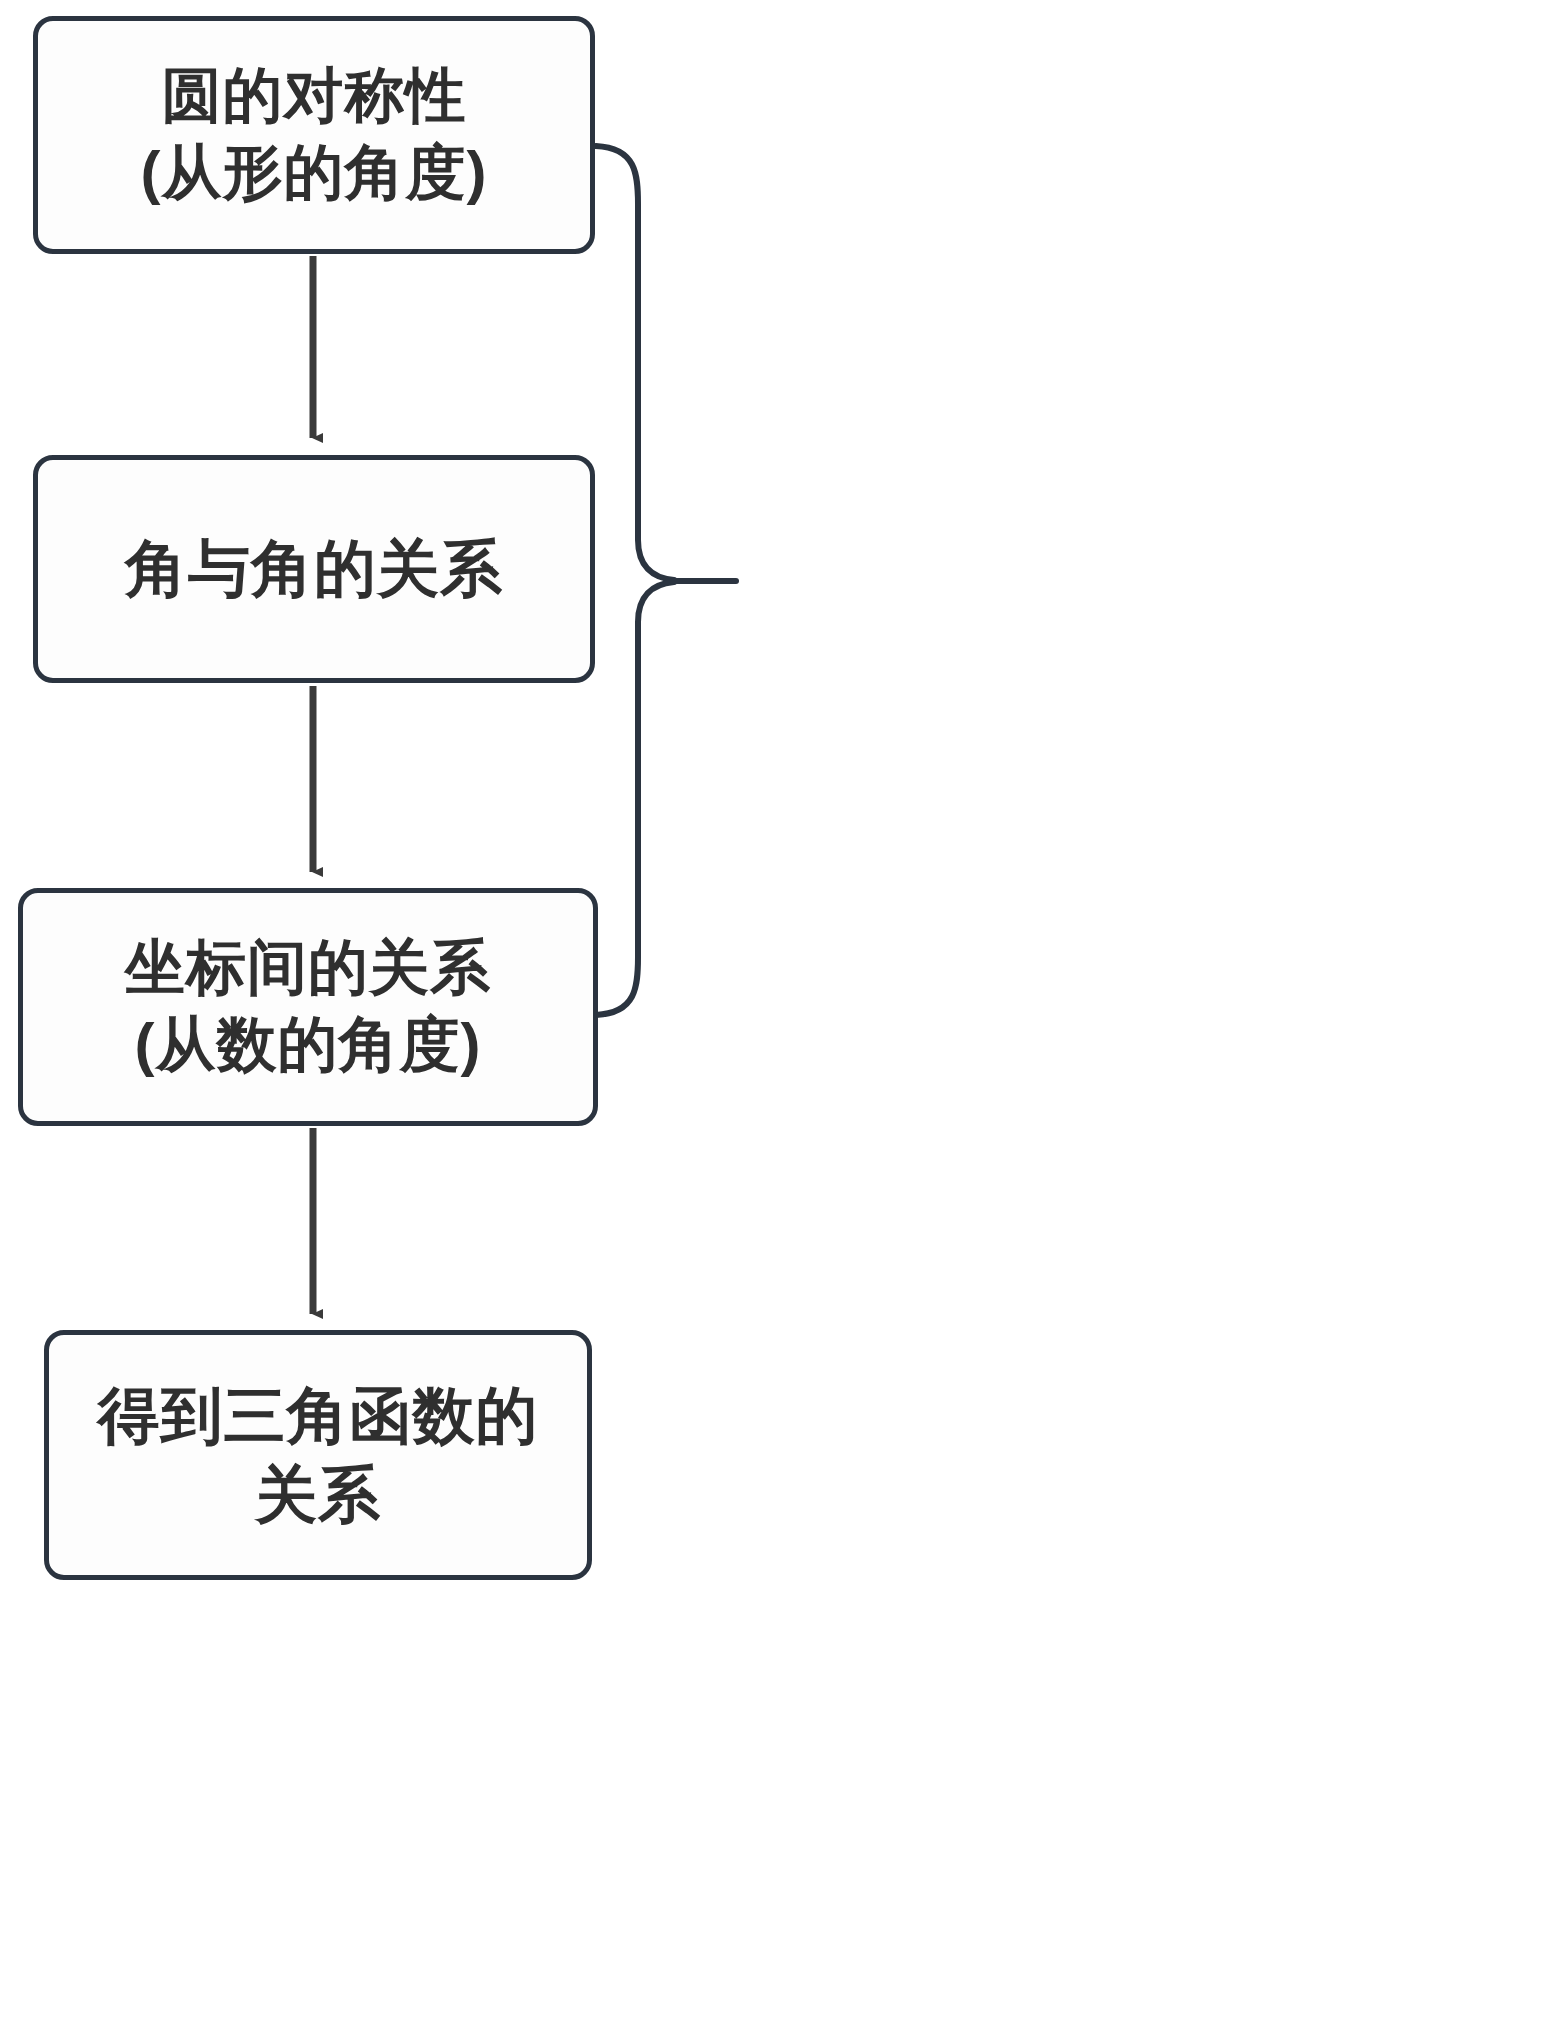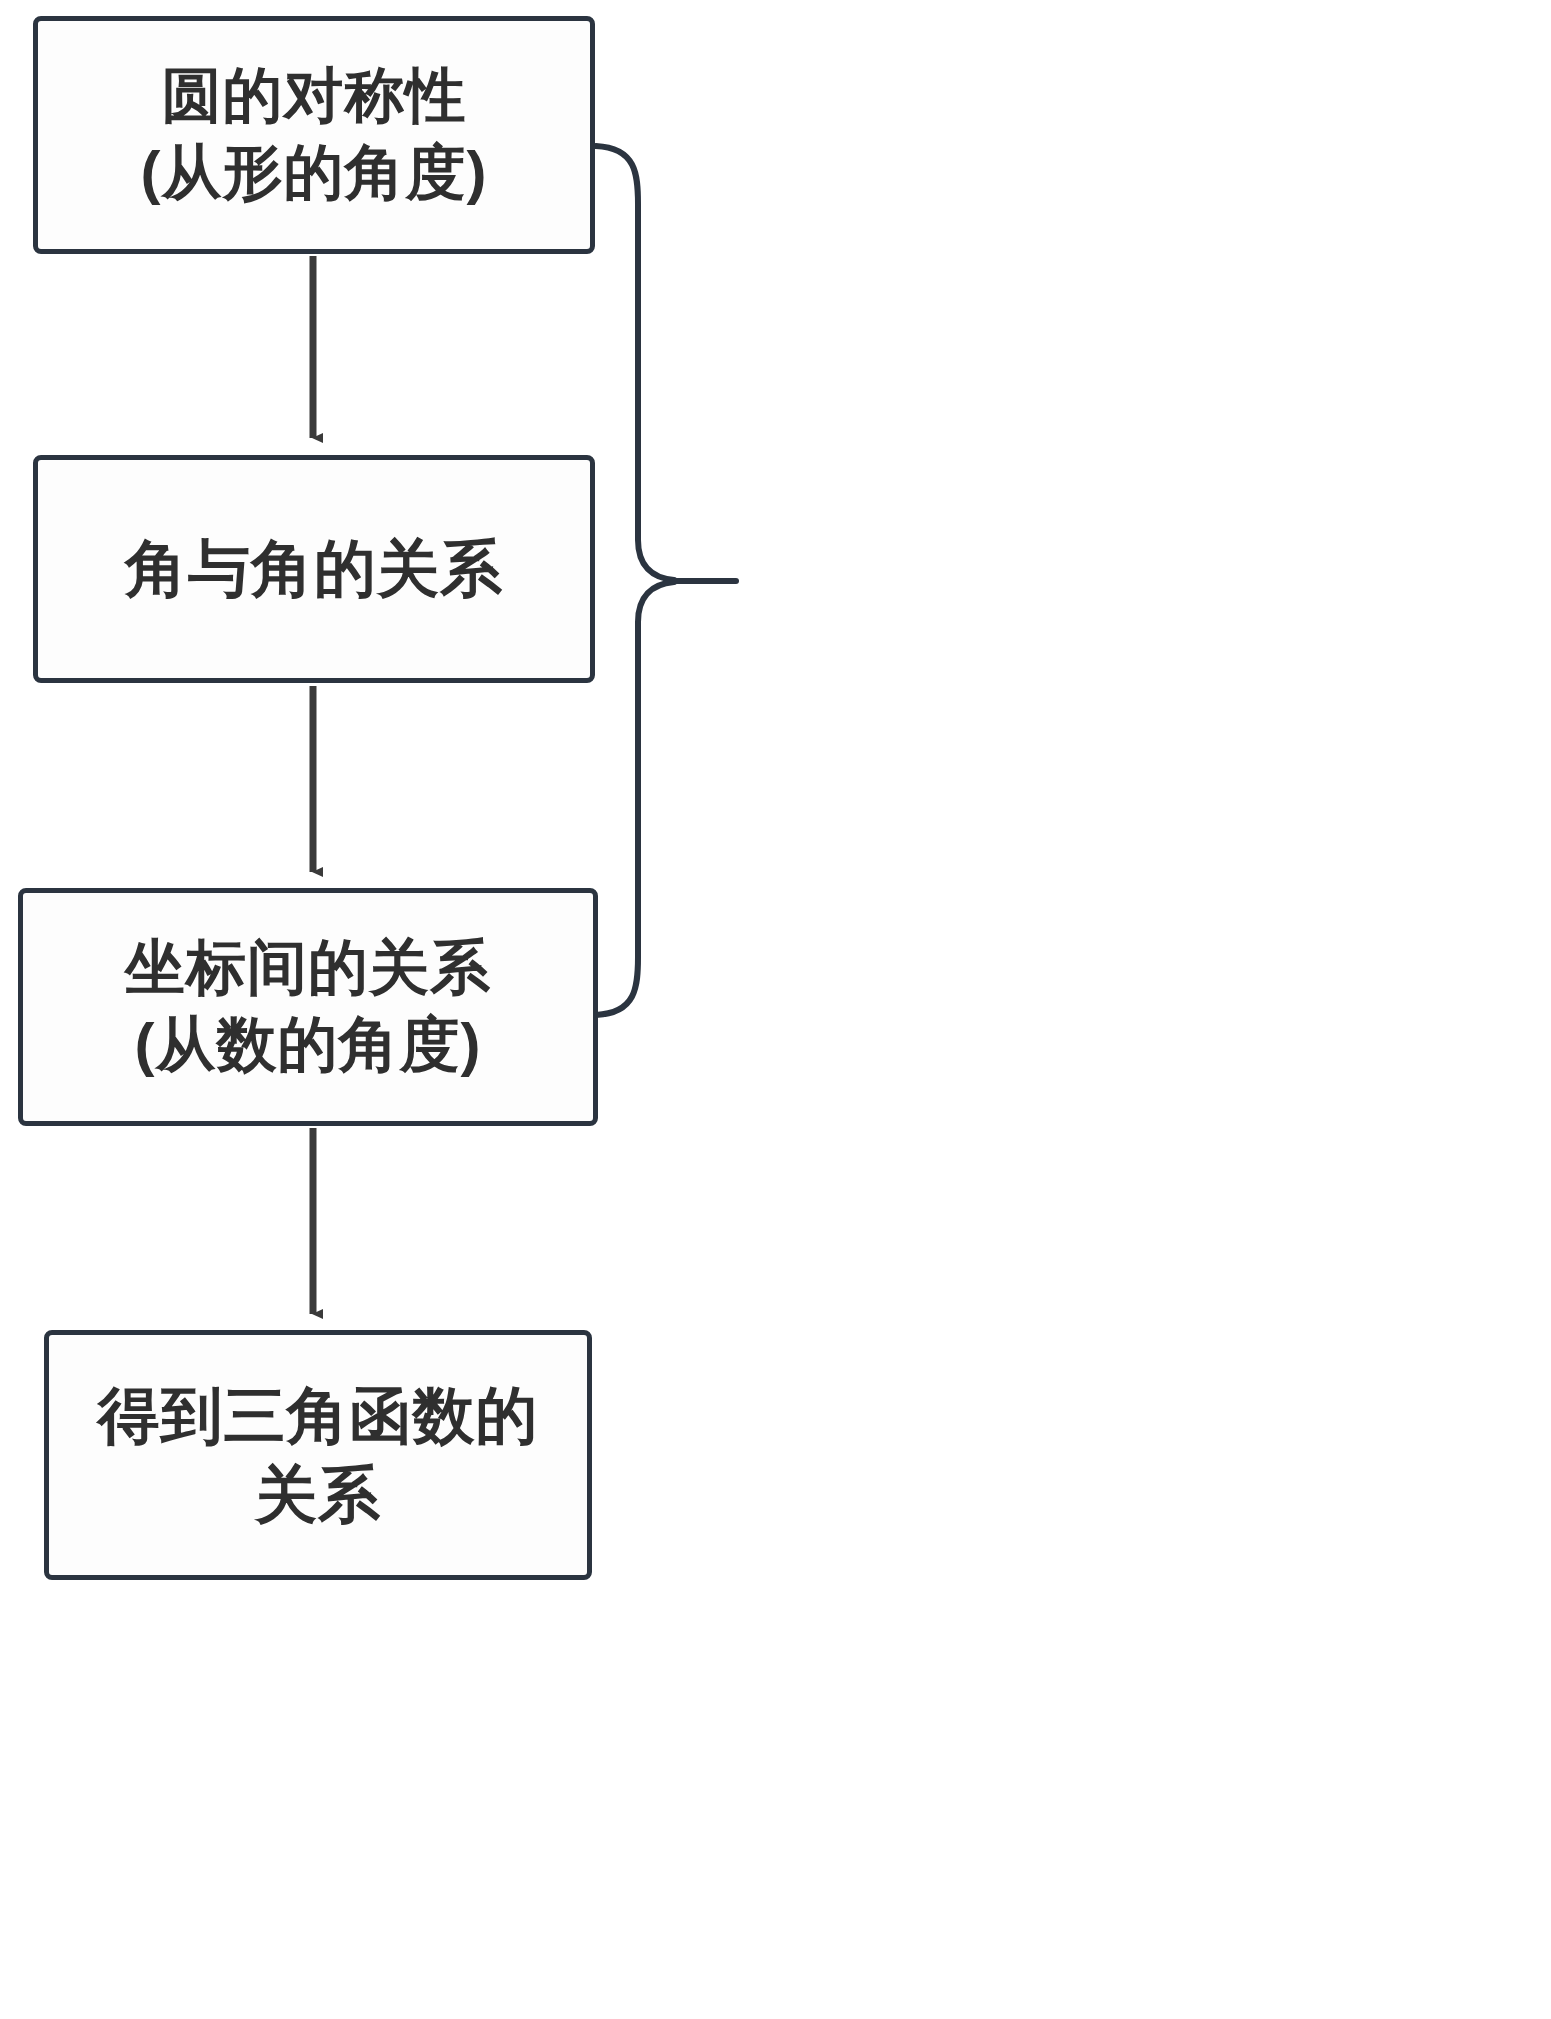--- a/index.html
+++ b/index.html
@@ -25,21 +25,21 @@
     top: 0;
     left: 0;
     width: 1551px;
     height: 2019px;
   }
   .node-box {
     position: absolute;
     box-sizing: border-box;
     background: #fdfdfd;
     border: 5px solid #2b3440;
-    border-radius: 8px;
+    border-radius: 20px;
     display: flex;
     align-items: center;
     justify-content: center;
     text-align: center;
   }
   .node-label {
     font-weight: bold;
     color: #2f2f2f;
     line-height: 1.28;
     letter-spacing: 1px;

